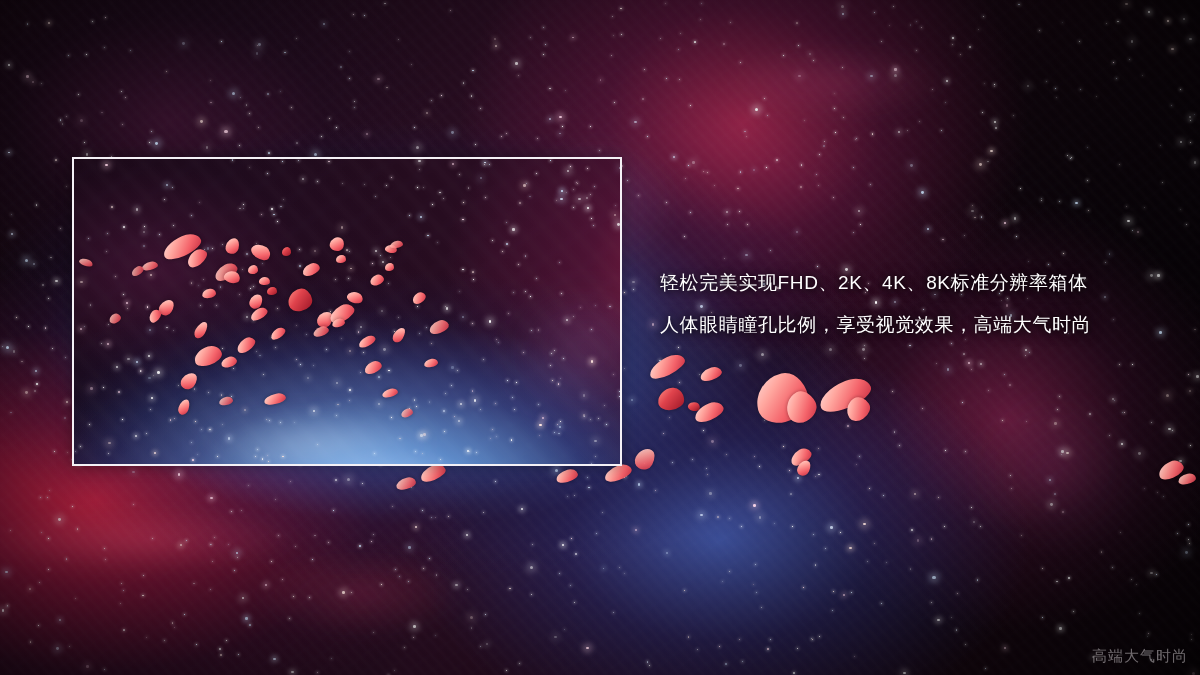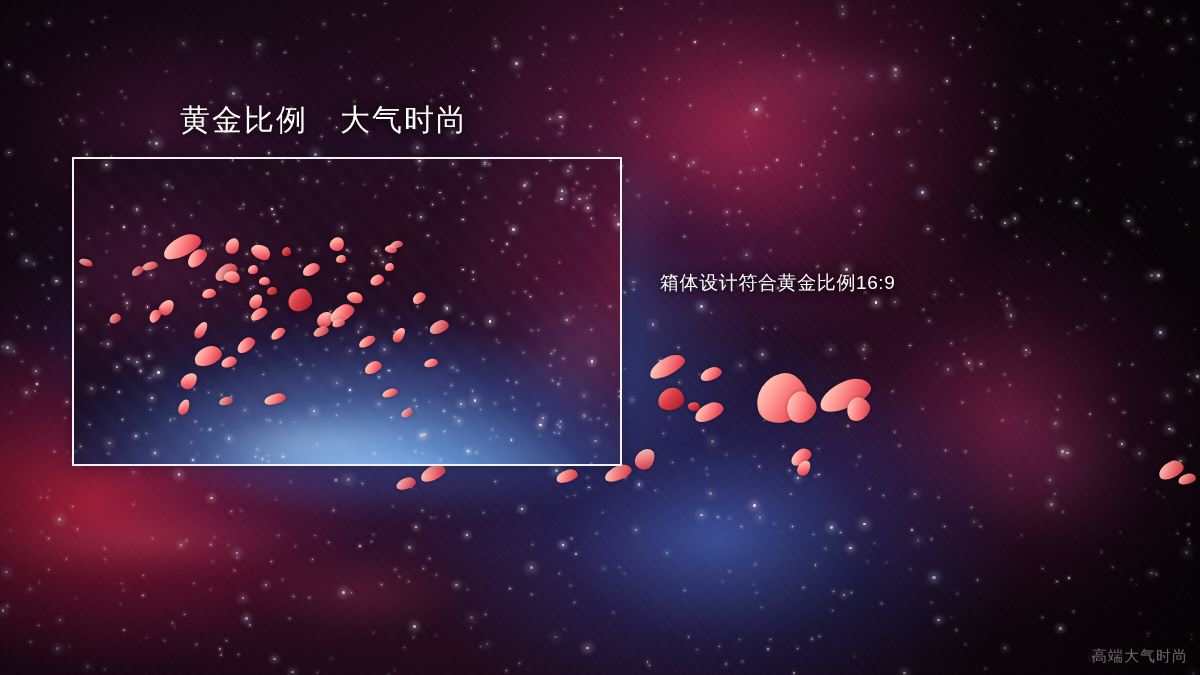--- a/index.html
+++ b/index.html
@@ -1429,21 +1429,21 @@
           <span class="petal" style="left:308px;top:230px;width:16px;height:8px;transform:rotate(-14deg);border-radius:60% 40% 55% 45% / 62% 58% 42% 38%;background:linear-gradient(135deg,#ffe0dc 0%,#ffa79f 32%,#f4636a 66%,#c52c40 100%);opacity:1"></span>
           <span class="petal" style="left:338px;top:134px;width:14px;height:10px;transform:rotate(-30deg);border-radius:60% 40% 55% 45% / 62% 58% 42% 38%;background:linear-gradient(135deg,#ffe0dc 0%,#ffa79f 32%,#f4636a 66%,#c52c40 100%);opacity:1"></span>
           <span class="petal" style="left:355px;top:162px;width:20px;height:12px;transform:rotate(-20deg);border-radius:60% 40% 55% 45% / 62% 58% 42% 38%;background:linear-gradient(135deg,#ffe0dc 0%,#ffa79f 32%,#f4636a 66%,#c52c40 100%);opacity:0.9"></span>
           <span class="petal" style="left:350px;top:200px;width:14px;height:8px;transform:rotate(-10deg);border-radius:60% 40% 55% 45% / 62% 58% 42% 38%;background:linear-gradient(135deg,#ffe0dc 0%,#ffa79f 32%,#f4636a 66%,#c52c40 100%);opacity:1"></span>
           <span class="petal" style="left:327px;top:250px;width:12px;height:8px;transform:rotate(-18deg);border-radius:60% 40% 55% 45% / 62% 58% 42% 38%;background:linear-gradient(135deg,#ffe0dc 0%,#ffa79f 32%,#f4636a 66%,#c52c40 100%);opacity:0.85"></span>
           <span class="petal" style="left:311px;top:104px;width:9px;height:8px;transform:rotate(0deg);border-radius:60% 40% 55% 45% / 62% 58% 42% 38%;background:linear-gradient(135deg,#ffe0dc 0%,#ffa79f 32%,#f4636a 66%,#c52c40 100%);opacity:1"></span>
         </div>
     </div>
   </div>
 
-  <div class="slide-title">黄金比例　大气时尚</div>
 
   <div class="body-copy">
-    <p>箱体设计符合黄金比例16:9</p>
+    <p>轻松完美实现FHD、2K、4K、8K标准分辨率箱体</p>
+    <p>人体眼睛瞳孔比例，享受视觉效果，高端大气时尚</p>
   </div>
 
   <div class="watermark">高端大气时尚</div>
 
 </div>
 
 </body></html>

